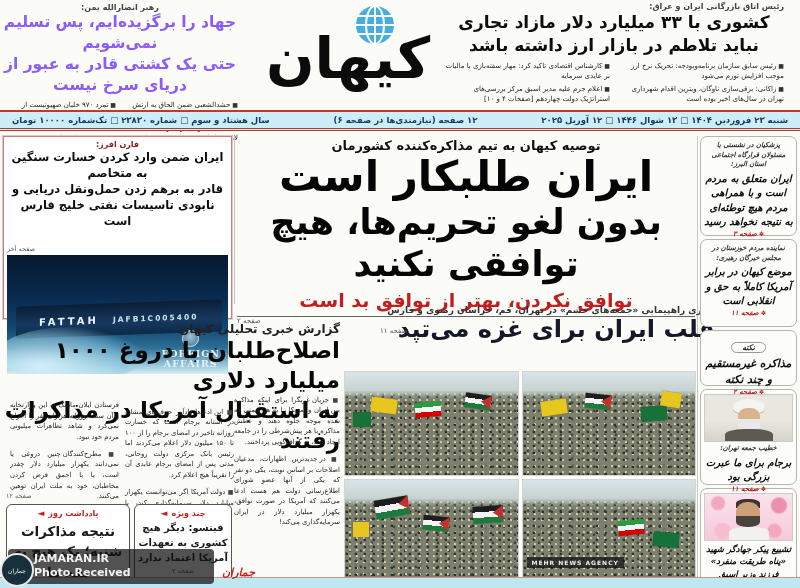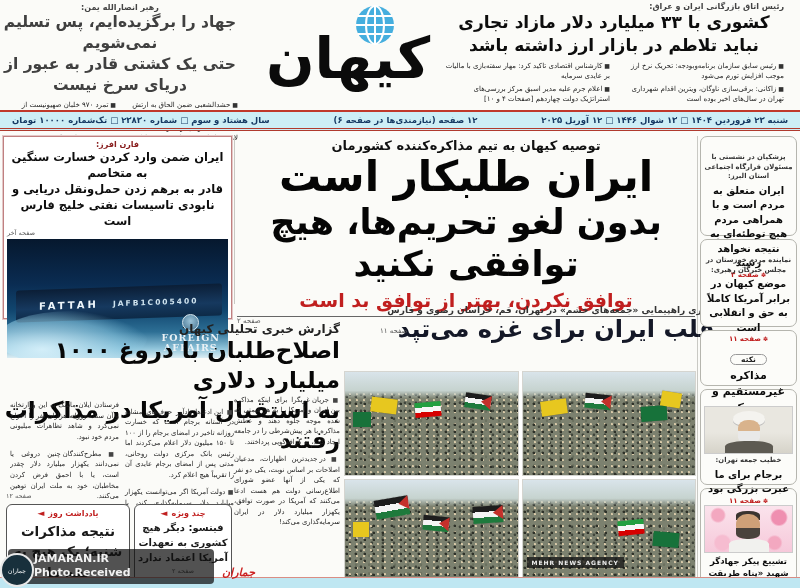--- a/index.html
+++ b/index.html
@@ -15,21 +15,21 @@
   .pageref::before{content:"✽ ";font-size:6px;}
   .vsep{position:absolute;width:1px;background:#c9c9c4;}
   
   .masthead-title{font-size:57px;font-weight:800;letter-spacing:-2px;color:#0b0b0b;text-align:center;margin-top:26px;line-height:1;}
   
   .datebar{left:0;top:110px;width:800px;height:21px;background:#cdeef6;
            border-top:2px solid #c0392b;border-bottom:3px double #b03a2e;
            display:flex;align-items:center;justify-content:space-between;
            padding:0 12px;box-sizing:border-box;font-size:8.5px;font-weight:bold;color:#163a63;}
   
-  .tl-head{font-size:15.5px;font-weight:800;line-height:1.35;color:#404040;}
+  .tl-head{font-size:15.5px;font-weight:800;line-height:1.35;color:#8b5cf6;}
   .tr-head{font-size:17px;font-weight:800;line-height:1.35;color:#0d0d0d;}
   
   .lead-kicker{font-size:13px;font-weight:bold;color:#111;}
   .lead-h1{font-size:42px;font-weight:800;line-height:1.15;color:#050505;letter-spacing:-1px;}
   .lead-h2{font-size:35px;font-weight:800;line-height:1.2;color:#050505;letter-spacing:-1px;}
   .lead-sub{font-size:19px;font-weight:800;color:#c01f1f;margin-top:4px;letter-spacing:1px;}
   .lead-rule{border:none;border-top:1px solid #666;margin:5px 0 0 0;}
   
   .fa-box{left:3px;top:136px;width:229px;height:183px;border:1px solid #c08080;outline:1px solid #e3c8c8;
           background:#fff;box-sizing:border-box;padding:3px;}
@@ -69,21 +69,21 @@
   .pflag::after{content:"";position:absolute;right:0;top:0;border-top:7.5px solid transparent;
       border-bottom:7.5px solid transparent;border-right:10px solid #c4302b;}
   .iflag{background:linear-gradient(180deg,#239f40 33%,#f6f6f6 33% 66%,#d60000 66%);}
   .yflag{background:#e7c71f;}
   .gflag{background:#17723a;}
   .mehr{position:absolute;left:4px;bottom:14px;background:rgba(20,20,20,.75);color:#eee;
         font-size:6px;letter-spacing:1px;padding:2px 5px;font-weight:bold;direction:ltr;}
   
   .sidebar{left:700px;top:136px;width:97px;}
   .sb-box{border:1px solid #b5b5ae;border-radius:7px;background:#fcfcf9;box-sizing:border-box;
-          padding:16px 3px;text-align:center;margin-bottom:3px;}
+          padding:4px 3px;text-align:center;margin-bottom:3px;font-style:italic;}
   .sb-kicker{font-size:6.8px;color:#333;line-height:1.4;font-weight:bold;}
   .sb-head{font-size:10px;font-weight:800;line-height:1.45;color:#0c0c0c;margin-top:2px;}
   .sb-pill{display:inline-block;border:1px solid #999;border-radius:9px;padding:0 10px;
            font-size:7.5px;font-weight:bold;color:#222;}
   .sb-photo{height:46px;border:1px solid #ccc;margin-bottom:2px;position:relative;overflow:hidden;}
   .cleric{background:linear-gradient(180deg,#e9e7e0 55%,#d6d3c9 100%);}
   .cleric .turban{position:absolute;top:4px;left:28px;width:32px;height:15px;border-radius:50% 50% 40% 40%;background:#f4f3ef;box-shadow:0 1px 0 #bbb;}
   .cleric .face{position:absolute;top:13px;left:33px;width:22px;height:18px;border-radius:45%;background:#d9b38c;}
   .cleric .beard{position:absolute;top:24px;left:33px;width:22px;height:12px;border-radius:0 0 45% 45%;background:#e9e9e9;}
   .cleric .robe{position:absolute;top:34px;left:20px;width:48px;height:14px;border-radius:40% 40% 0 0;background:#5d5a52;}
@@ -165,21 +165,21 @@
   <div class="abs datebar">
     <span>شنبه ۲۳ فروردین ۱۴۰۴ □ ۱۳ شوال ۱۴۴۶ □ ۱۲ آوریل ۲۰۲۵</span>
     <span>۱۲ صفحه (نیازمندی‌ها در صفحه ۶)</span>
     <span>سال هشتاد و سوم □ شماره ۲۳۸۳۰ □ تک‌شماره ۱۰۰۰۰ تومان</span>
   </div>
 
   <div class="abs fa-box">
     <div class="c" style="font-size:8px;font-weight:bold;color:#8a2020;">فارن افرز:</div>
     <div class="fa-head">ایران ضمن وارد کردن خسارت سنگین به متخاصم</div>
     <div class="fa-head">قادر به برهم زدن حمل‌ونقل دریایی و نابودی تاسیسات نفتی خلیج فارس است</div>
-    <div style="font-size:6.5px;color:#555;text-align:left;">صفحه آخر</div>
+    <div style="font-size:6.5px;color:#555;text-align:left;margin-top:16px;">صفحه آخر</div>
     <div class="fa-img">
       <div class="fa-canister">
         <span class="fa-serial">JAFB1C005400</span>
         <span class="fa-missile-name">FATTAH</span>
       </div>
       <div class="fa-smoke"></div>
       <div class="fa-logo">
         <div class="fa-emblem"></div>
         <div>FOREIGN</div>
         <div>AFFAIRS</div>

